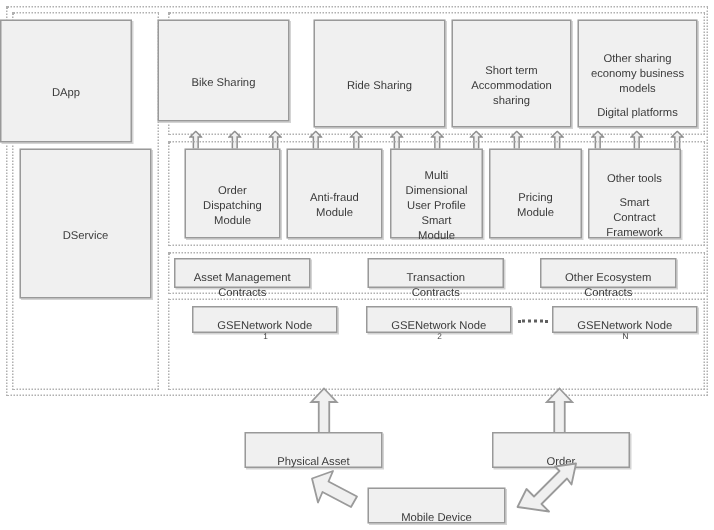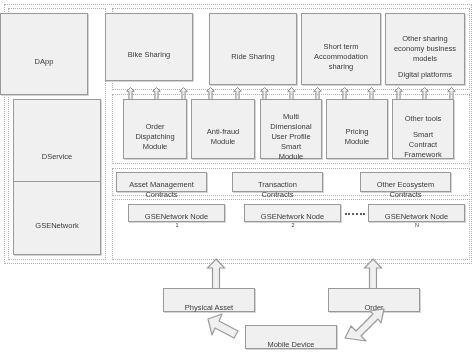--- a/index.html
+++ b/index.html
@@ -91,23 +91,20 @@
   <div class="dotted" style="left:8px; top:8px; width:98px; height:252px;"></div>
 
   <div class="box" style="left:0; top:13px; width:88px; height:82px;">
     <span class="lines">DApp</span>
   </div>
 
   <div class="box" style="left:13px; top:99px; width:88px; height:100px;">
     <span class="lines">DService</span>
   </div>
 
-  <div class="box" style="left:13px; top:181px; width:88px; height:74px;">
-    <span class="lines">GSENetwork</span>
-  </div>
 
   <div class="dotted" style="left:112px; top:8px; width:358px; height:82px;"></div>
 
   <div class="box" style="left:105px; top:13px; width:88px; height:68px;">
     <span class="lines">
       <span>Bike Sharing</span>
     </span>
   </div>
 
   <div class="box" style="left:209px; top:13px; width:88px; height:72px;">
@@ -246,21 +243,21 @@
 
   <div class="dotted" style="left:112px; top:168px; width:358px; height:28px;"></div>
 
   <div class="box" style="left:116px; top:172px; width:91px; height:20px;">
     <span class="lines">
       <span>Asset Management</span>
       <span>Contracts</span>
     </span>
   </div>
 
-  <div class="box" style="left:232px; top:172px; width:91px; height:20px;text-align:center;">
+  <div class="box" style="left:245px; top:172px; width:91px; height:20px;text-align:center;">
     <span class="lines">
       <span>Transaction</span>
       <span>Contracts</span>
     </span>
   </div>
 
   <div class="box" style="left:360px; top:172px; width:91px; height:20px;">
     <span class="lines">
       <span>Other Ecosystem</span>
       <span>Contracts</span>

